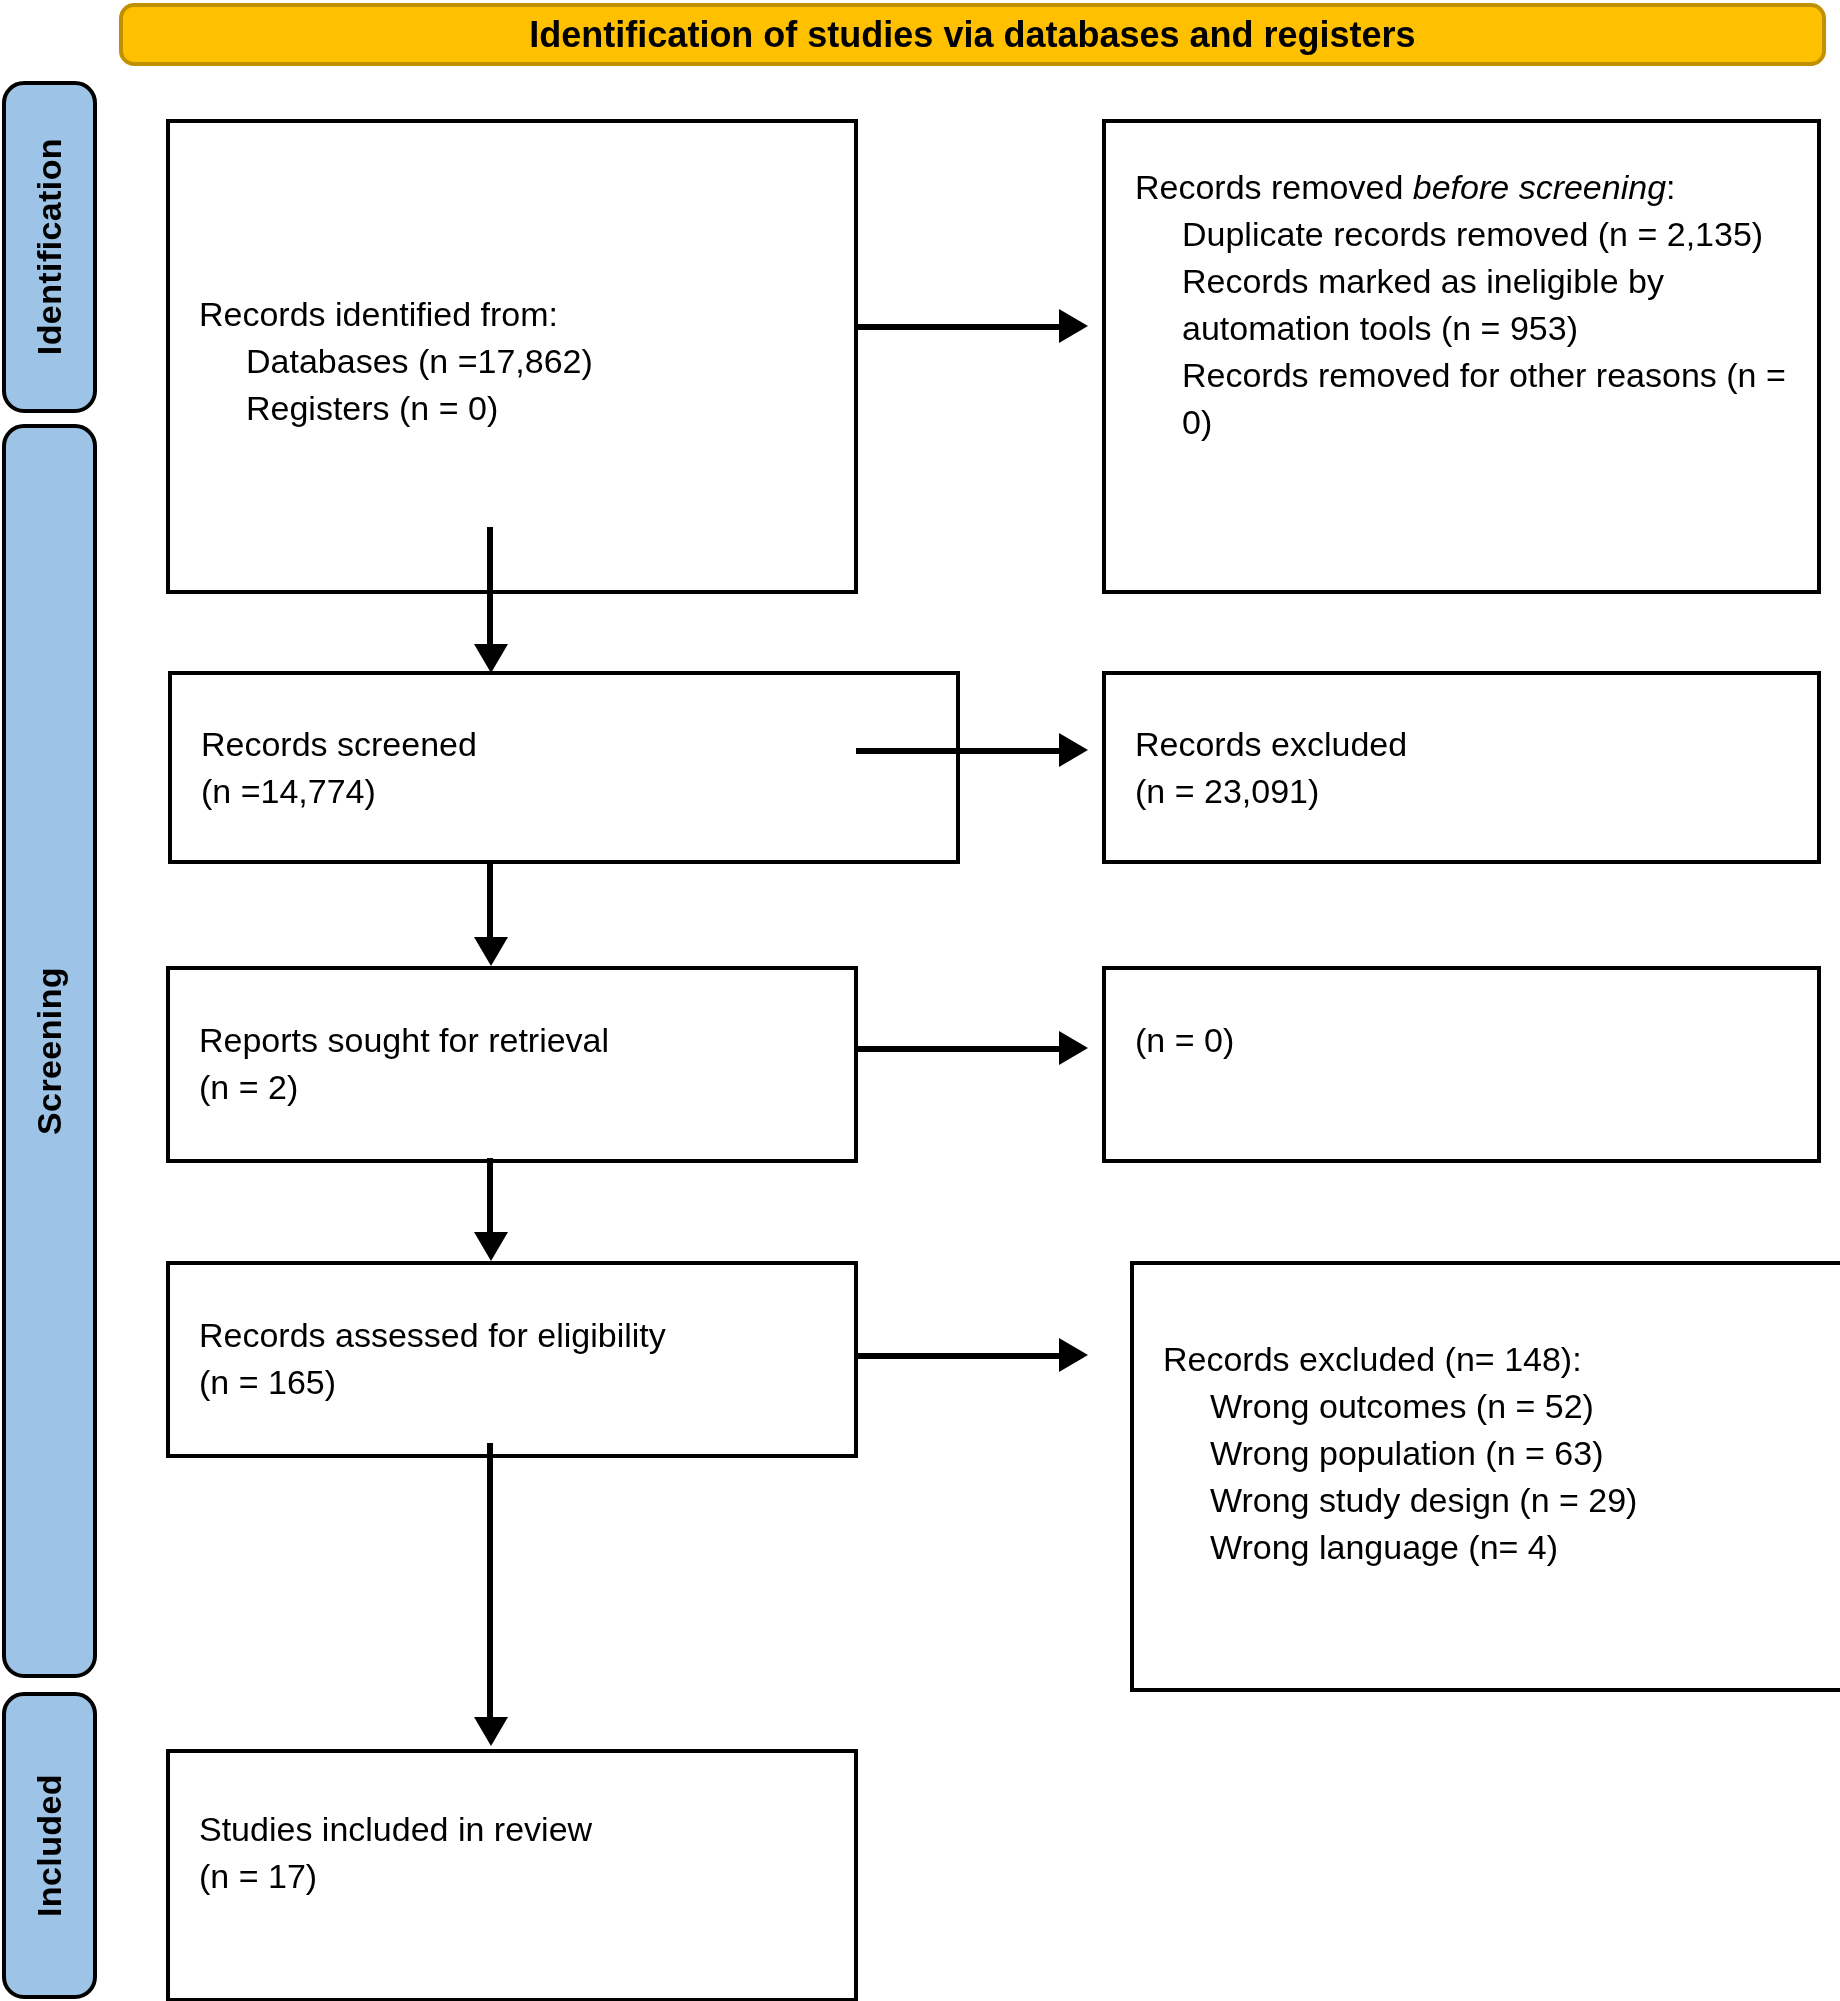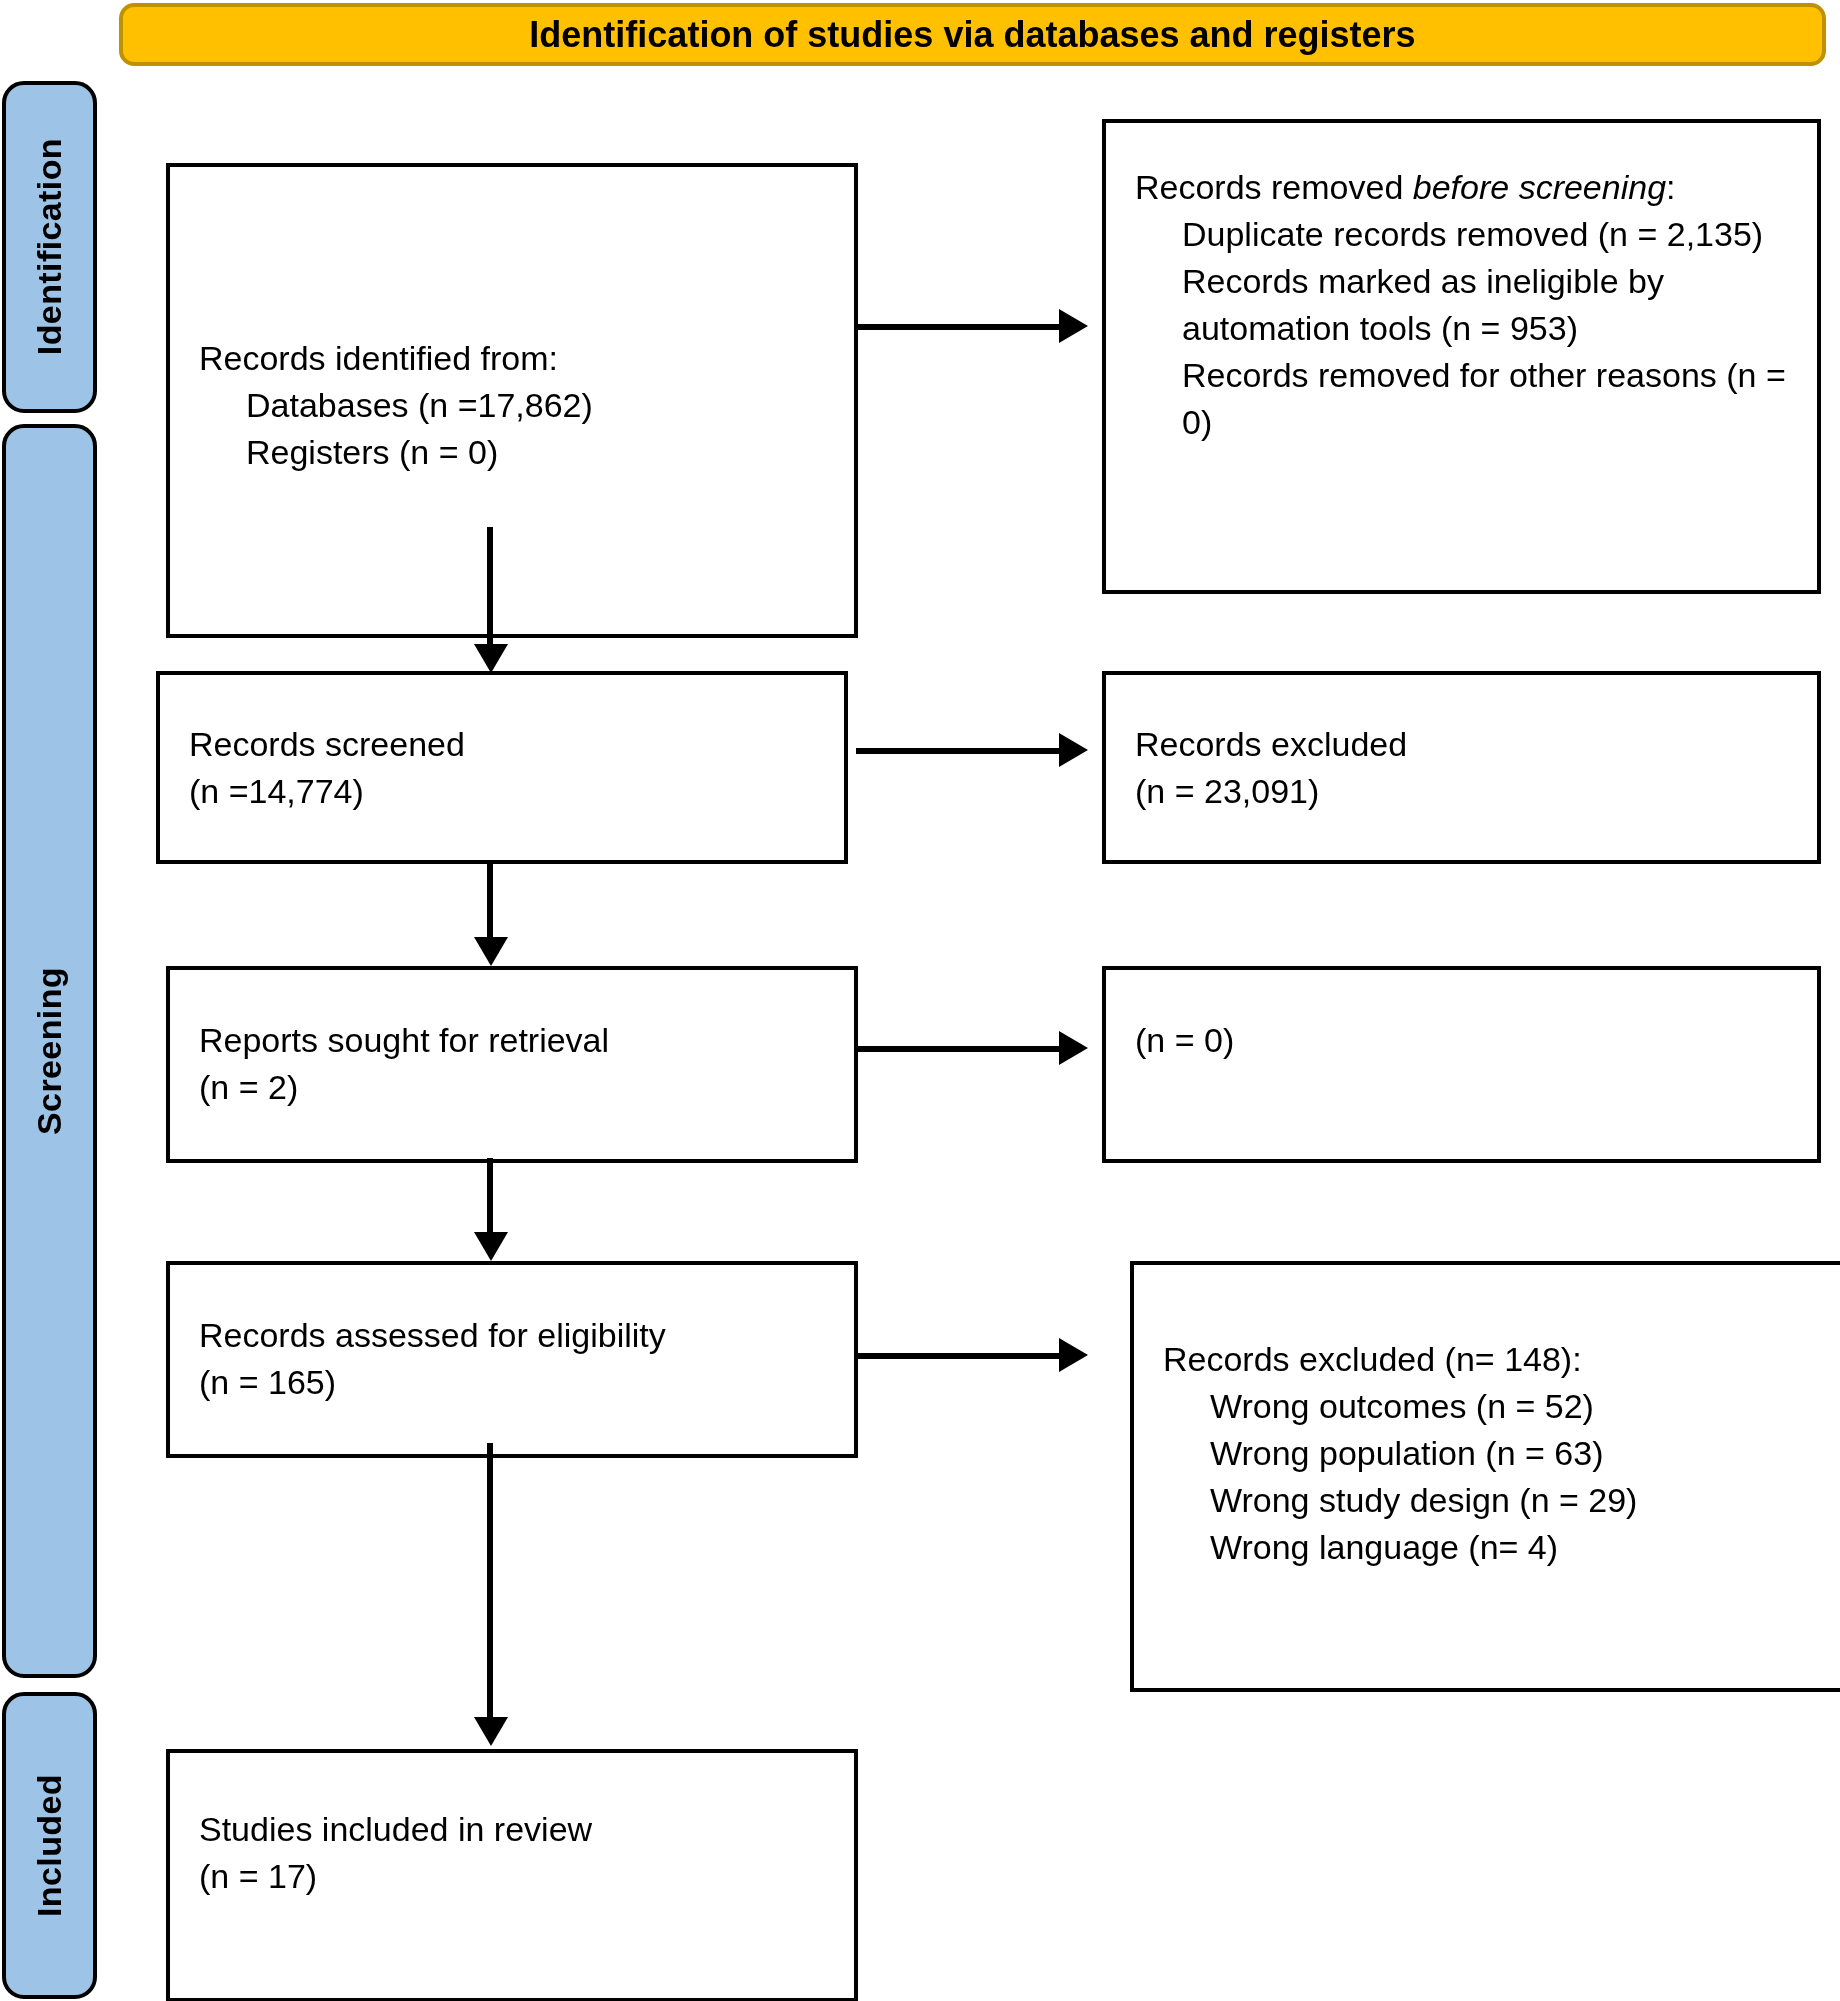--- a/index.html
+++ b/index.html
@@ -82,23 +82,23 @@
     right: 12px;
     font-size: 34px;
     line-height: 47px;
     color: #000000;
   }
   .box-text .ind { padding-left: 47px; display: block; }
   .box-text .flat { display: block; }
   .box-text .hang { display: block; padding-left: 47px; text-indent: 0; }
   .box-text em { font-style: italic; }
 
-  #box-identified   { left: 166px;  top: 119px;  width: 692px;  height: 475px; margin-top: 44px; }
+  #box-identified   { left: 166px;  top: 119px;  width: 692px;  height: 475px; }
   #box-removed      { left: 1102px; top: 119px;  width: 719px;  height: 475px; }
-  #box-screened     { left: 156px;  top: 671px;  width: 692px;  height: 193px; }
+  #box-screened     { left: 168px;  top: 671px;  width: 792px;  height: 193px; }
   #box-excluded1    { left: 1102px; top: 671px;  width: 719px;  height: 193px; }
   #box-sought       { left: 166px;  top: 966px; width: 692px;  height: 197px; }
   #box-notretrieved { left: 1102px; top: 966px; width: 719px;  height: 197px; }
   #box-assessed     { left: 166px;  top: 1261px; width: 692px;  height: 197px; }
   #box-excluded2    { left: 1130px; top: 1261px; width: 719px;  height: 431px; }
   #box-included     { left: 166px;  top: 1749px; width: 692px;  height: 253px; }
 
   
   #t-identified   { top: 168px; }
   #t-removed      { top: 41px; }

